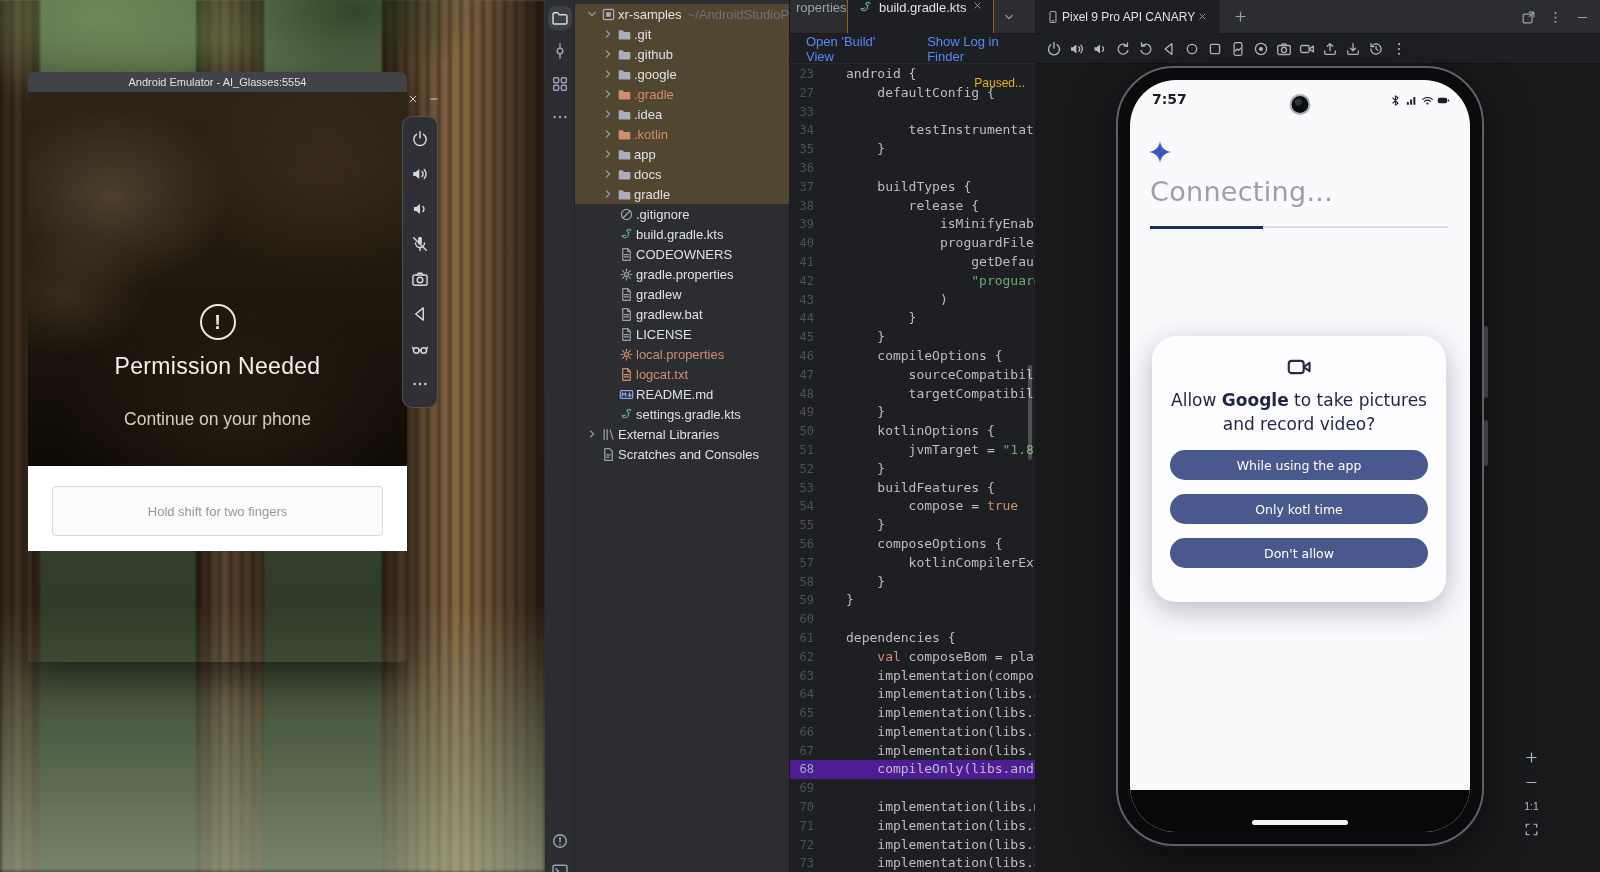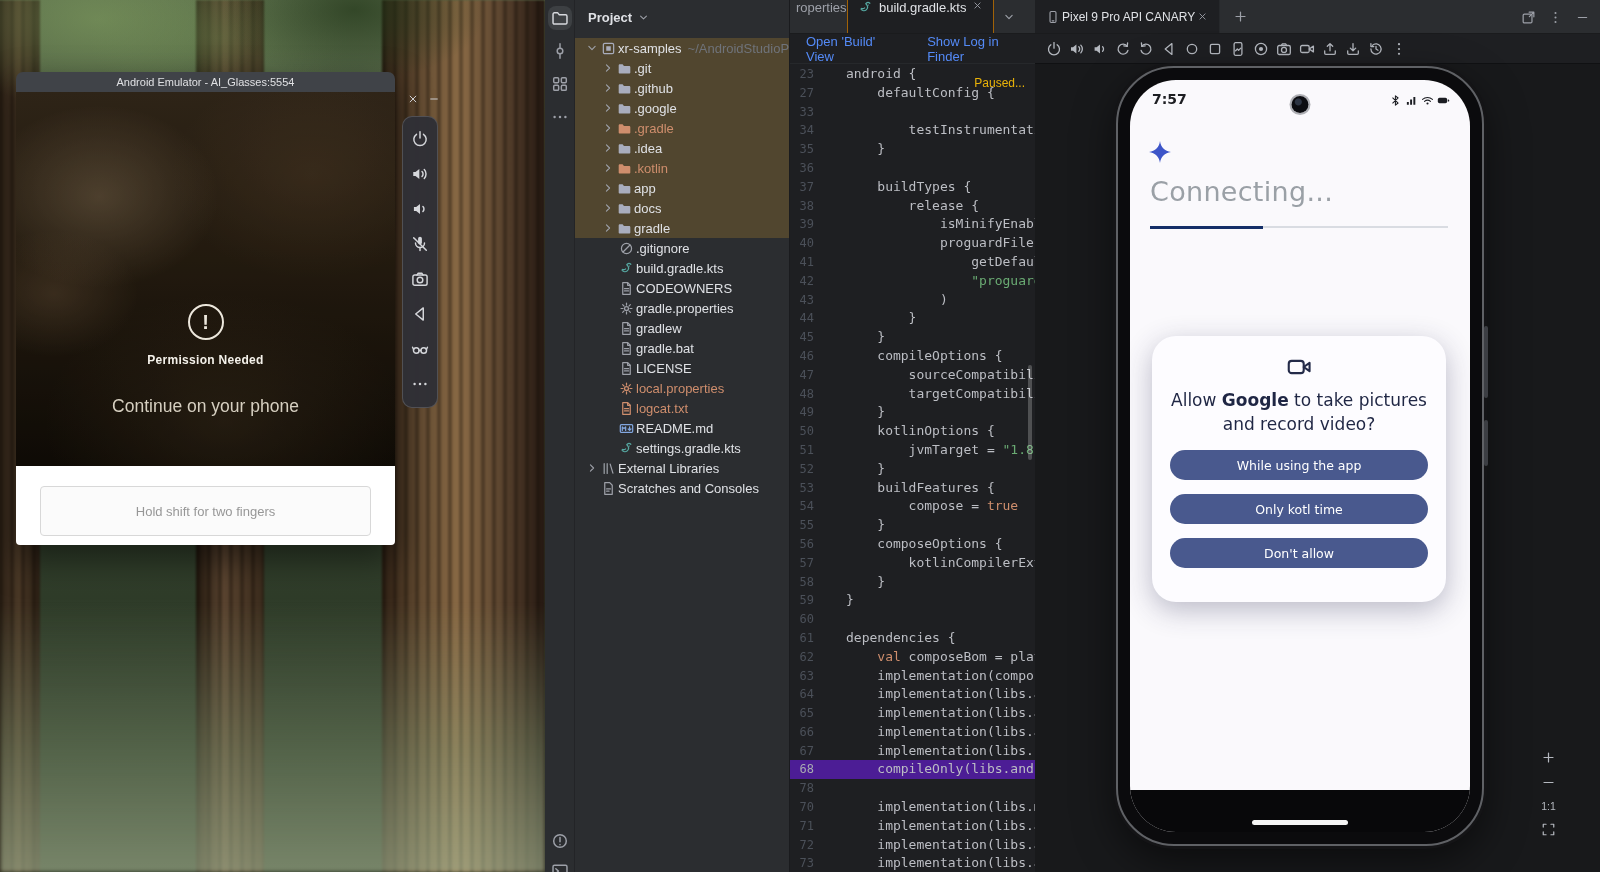--- a/index.html
+++ b/index.html
@@ -17,32 +17,32 @@
 #trunk-mid{left:196px;width:68px;background:linear-gradient(90deg,#241a10,#5a4430 40%,#3a2b1c)}
 #trunk-main{left:382px;width:163px;background:linear-gradient(90deg,#2e2014,#6b5236 28%,#8a6a45 48%,#5d4630 72%,#241811)}
 #foliage{position:absolute;left:0;top:0;width:100%;height:240px;
  background:radial-gradient(ellipse 260px 140px at 18% 8%,rgba(130,160,95,.55),transparent 65%),
  radial-gradient(ellipse 220px 120px at 65% 4%,rgba(35,55,25,.7),transparent 60%),
  radial-gradient(ellipse 200px 110px at 40% 16%,rgba(110,140,80,.35),transparent 65%)}
 #mist{position:absolute;left:0;bottom:0;width:100%;height:270px;filter:blur(2px);
  background:linear-gradient(180deg,rgba(150,170,130,0) 0%,rgba(150,172,132,.40) 55%,rgba(172,188,152,.62) 100%)}
 
 
-#emu-window{position:absolute;left:16px;top:72px;width:379px;height:473px;border-radius:7px 7px 4px 4px;overflow:hidden;box-shadow:0 14px 34px rgba(0,0,0,.5);z-index:2}
+#emu-window{position:absolute;left:28px;top:72px;width:379px;height:590px;border-radius:7px 7px 4px 4px;overflow:hidden;box-shadow:0 14px 34px rgba(0,0,0,.5);z-index:2}
 #emu-titlebar{height:20px;background:#404348;display:flex;align-items:center;justify-content:center;font-size:11px;color:#dfe0e3}
 #emu-screen{position:relative;height:374px;
  background:radial-gradient(170px 130px at 22% 28%,rgba(210,180,140,.30),transparent 70%),
  radial-gradient(120px 90px at 10% 54%,rgba(190,150,110,.22),transparent 70%),
  radial-gradient(200px 150px at 78% 22%,rgba(120,90,60,.28),transparent 70%),
  radial-gradient(240px 170px at 55% 88%,rgba(90,70,45,.32),transparent 75%),
  linear-gradient(180deg,#3a2d1e 0%,#2b2013 45%,#1b140c 80%,#120d07 100%)}
 #emu-screen::before{content:"";position:absolute;inset:0;background:rgba(6,4,2,.22)}
 #emu-alert{position:absolute;left:0;right:0;top:212px;display:flex;flex-direction:column;align-items:center;z-index:1}
 #emu-alert-icon{width:36px;height:36px;border:2px solid #ece7dc;border-radius:50%;display:flex;align-items:center;justify-content:center;color:#ece7dc;font-size:20px;font-weight:bold}
-#emu-alert-title{margin-top:13px;font-size:12px;font-weight:700;color:#f4f1ea;letter-spacing:.3px}
+#emu-alert-title{margin-top:13px;font-size:23px;font-weight:400;color:#f4f1ea;letter-spacing:.3px}
 #emu-alert-sub{margin-top:29px;font-size:17.5px;color:#d6cfc0}
 #emu-hint-area{position:relative;height:85px;background:#fff}
 #emu-hint-box{position:absolute;left:24px;right:24px;top:20px;height:50px;border:1px solid #d8d8d8;border-radius:4px;background:#fbfbfb;display:flex;align-items:center;justify-content:center;font-size:13px;color:#979797}
 
 
 #emu-winctrl{position:absolute;left:402px;top:93px;display:flex;gap:9px;padding-left:5px;z-index:3}
 #emu-winctrl .ic{width:12px;height:12px;color:#d0d2d6}
 #emu-toolbar{position:absolute;left:402px;top:116px;width:36px;height:292px;background:rgba(47,48,54,.97);border:1px solid rgba(255,255,255,.16);border-radius:10px;display:flex;flex-direction:column;align-items:center;gap:17px;padding-top:13px;z-index:3}
 #emu-toolbar .ic{width:18px;height:18px;color:#d5d7db}
 
@@ -121,21 +121,21 @@
 #perm-dialog{position:absolute;left:22px;top:256px;width:294px;height:266px;border-radius:24px;background:#fdfcff;box-shadow:0 8px 28px rgba(40,40,80,.30);display:flex;flex-direction:column;align-items:center;padding-top:18px}
 #dlg-cam{width:26px;height:26px;color:#242b49}
 #dlg-msg{margin-top:8px;width:262px;text-align:center;font-size:17px;line-height:1.42;color:#1f2644}
 #dlg-msg b{font-weight:700}
 #dialog-buttons{margin-top:14px;width:258px;display:flex;flex-direction:column;gap:14px}
 .perm-btn{height:30px;border-radius:15px;background:#49598e;color:#fff;font-size:12.5px;display:flex;align-items:center;justify-content:center}
 #navzone{position:absolute;left:0;bottom:0;width:100%;height:42px;background:#08080a}
 #homepill{position:absolute;left:50%;bottom:7px;transform:translateX(-50%);width:96px;height:5.5px;border-radius:3px;background:#f5f5f5}
 
 
-#zoomctrl{position:absolute;right:44px;top:686px;display:flex;flex-direction:column;align-items:center;gap:10px}
+#zoomctrl{position:absolute;right:61px;top:686px;display:flex;flex-direction:column;align-items:center;gap:10px}
 #zoomctrl .ic{width:15px;height:15px;color:#b4b8bf}
 #ratio{font-size:10.5px;color:#b4b8bf}
 </style>
 </head>
 <body>
 
 <div id="app">
 
   <div id="wallpaper">
     <div class="trunk" id="trunk-left"></div>
@@ -273,28 +273,20 @@
           <span class="ic">
             <svg viewBox="0 0 16 16" fill="none" stroke="currentColor" stroke-width="1.3" stroke-linecap="round" stroke-linejoin="round">
               <rect x="1.8" y="2.9" width="12.4" height="10.2" rx="1.3"></rect>
               <path d="M4.3 6l2.3 2.1-2.3 2.1M8.3 10.4h3.4"></path>
             </svg>
           </span>
         </div>
     </div>
 
     <div id="project-panel">
-      <div id="project-header">
-        <span>Project</span>
-        <span class="ic hdr-ch">
-            <svg viewBox="0 0 16 16" fill="none" stroke="currentColor" stroke-width="1.3" stroke-linecap="round" stroke-linejoin="round">
-              <path d="M4.4 6.2L8 9.8l3.6-3.6"></path>
-            </svg>
-          </span>
-      </div>
       <div id="tree">
           <div class="trow ind0 hl">
             <span class="tch ic">
               <svg viewBox="0 0 16 16" fill="none" stroke="currentColor" stroke-width="1.3" stroke-linecap="round" stroke-linejoin="round">
                 <path d="M4.4 6.2L8 9.8l3.6-3.6"></path>
               </svg>
             </span>
             <span class="t-ic ic ic-module">
               <svg viewBox="0 0 16 16" fill="none" stroke="currentColor" stroke-width="1.3" stroke-linecap="round" stroke-linejoin="round">
                 <rect x="2.5" y="2.5" width="11" height="11" rx="1.6"></rect>
@@ -469,21 +461,21 @@
             <span class="tlb">gradlew</span>
           </div>
           <div class="trow ind2">
             <span class="t-ic ic ic-text">
               <svg viewBox="0 0 16 16" fill="none" stroke="currentColor" stroke-width="1.3" stroke-linecap="round" stroke-linejoin="round">
                 <path d="M4 1.8h5.3L12 4.5v9.7H4z"></path>
                 <path d="M9.2 1.9v2.7H12"></path>
                 <path d="M5.8 8.2h4.4M5.8 10.6h4.4"></path>
               </svg>
             </span>
-            <span class="tlb">gradle.bat</span>
+            <span class="tlb">gradlew.bat</span>
           </div>
           <div class="trow ind2">
             <span class="t-ic ic ic-text">
               <svg viewBox="0 0 16 16" fill="none" stroke="currentColor" stroke-width="1.3" stroke-linecap="round" stroke-linejoin="round">
                 <path d="M4 1.8h5.3L12 4.5v9.7H4z"></path>
                 <path d="M9.2 1.9v2.7H12"></path>
                 <path d="M5.8 8.2h4.4M5.8 10.6h4.4"></path>
               </svg>
             </span>
             <span class="tlb">LICENSE</span>
@@ -611,21 +603,21 @@
           <div class="code-line"><span class="lnum">59</span><span class="ltxt"><span class="tok-p">}</span></span></div>
           <div class="code-line"><span class="lnum">60</span><span class="ltxt"></span></div>
           <div class="code-line"><span class="lnum">61</span><span class="ltxt"><span class="tok-p">dependencies {</span></span></div>
           <div class="code-line"><span class="lnum">62</span><span class="ltxt"><span class="tok-p">    </span><span class="tok-k">val</span><span class="tok-p"> composeBom = platfor</span></span></div>
           <div class="code-line"><span class="lnum">63</span><span class="ltxt"><span class="tok-p">    implementation(composeBo</span></span></div>
           <div class="code-line"><span class="lnum">64</span><span class="ltxt"><span class="tok-p">    implementation(libs.andr</span></span></div>
           <div class="code-line"><span class="lnum">65</span><span class="ltxt"><span class="tok-p">    implementation(libs.andr</span></span></div>
           <div class="code-line"><span class="lnum">66</span><span class="ltxt"><span class="tok-p">    implementation(libs.andr</span></span></div>
           <div class="code-line"><span class="lnum">67</span><span class="ltxt"><span class="tok-p">    implementation(libs.kotl</span></span></div>
           <div class="code-line current"><span class="lnum">68</span><span class="ltxt"><span class="tok-p">    compileOnly(libs.android</span></span></div>
-          <div class="code-line"><span class="lnum">78</span><span class="ltxt"></span></div>
+          <div class="code-line"><span class="lnum">69</span><span class="ltxt"></span></div>
           <div class="code-line"><span class="lnum">70</span><span class="ltxt"><span class="tok-p">    implementation(libs.mate</span></span></div>
           <div class="code-line"><span class="lnum">71</span><span class="ltxt"><span class="tok-p">    implementation(libs.andr</span></span></div>
           <div class="code-line"><span class="lnum">72</span><span class="ltxt"><span class="tok-p">    implementation(libs.andr</span></span></div>
           <div class="code-line"><span class="lnum">73</span><span class="ltxt"><span class="tok-p">    implementation(libs.andr</span></span></div>
         </div>
       <div id="paused">Paused...</div>
       <div id="editor-scrollbar"></div>
     </div>
 
     <div id="devices">

